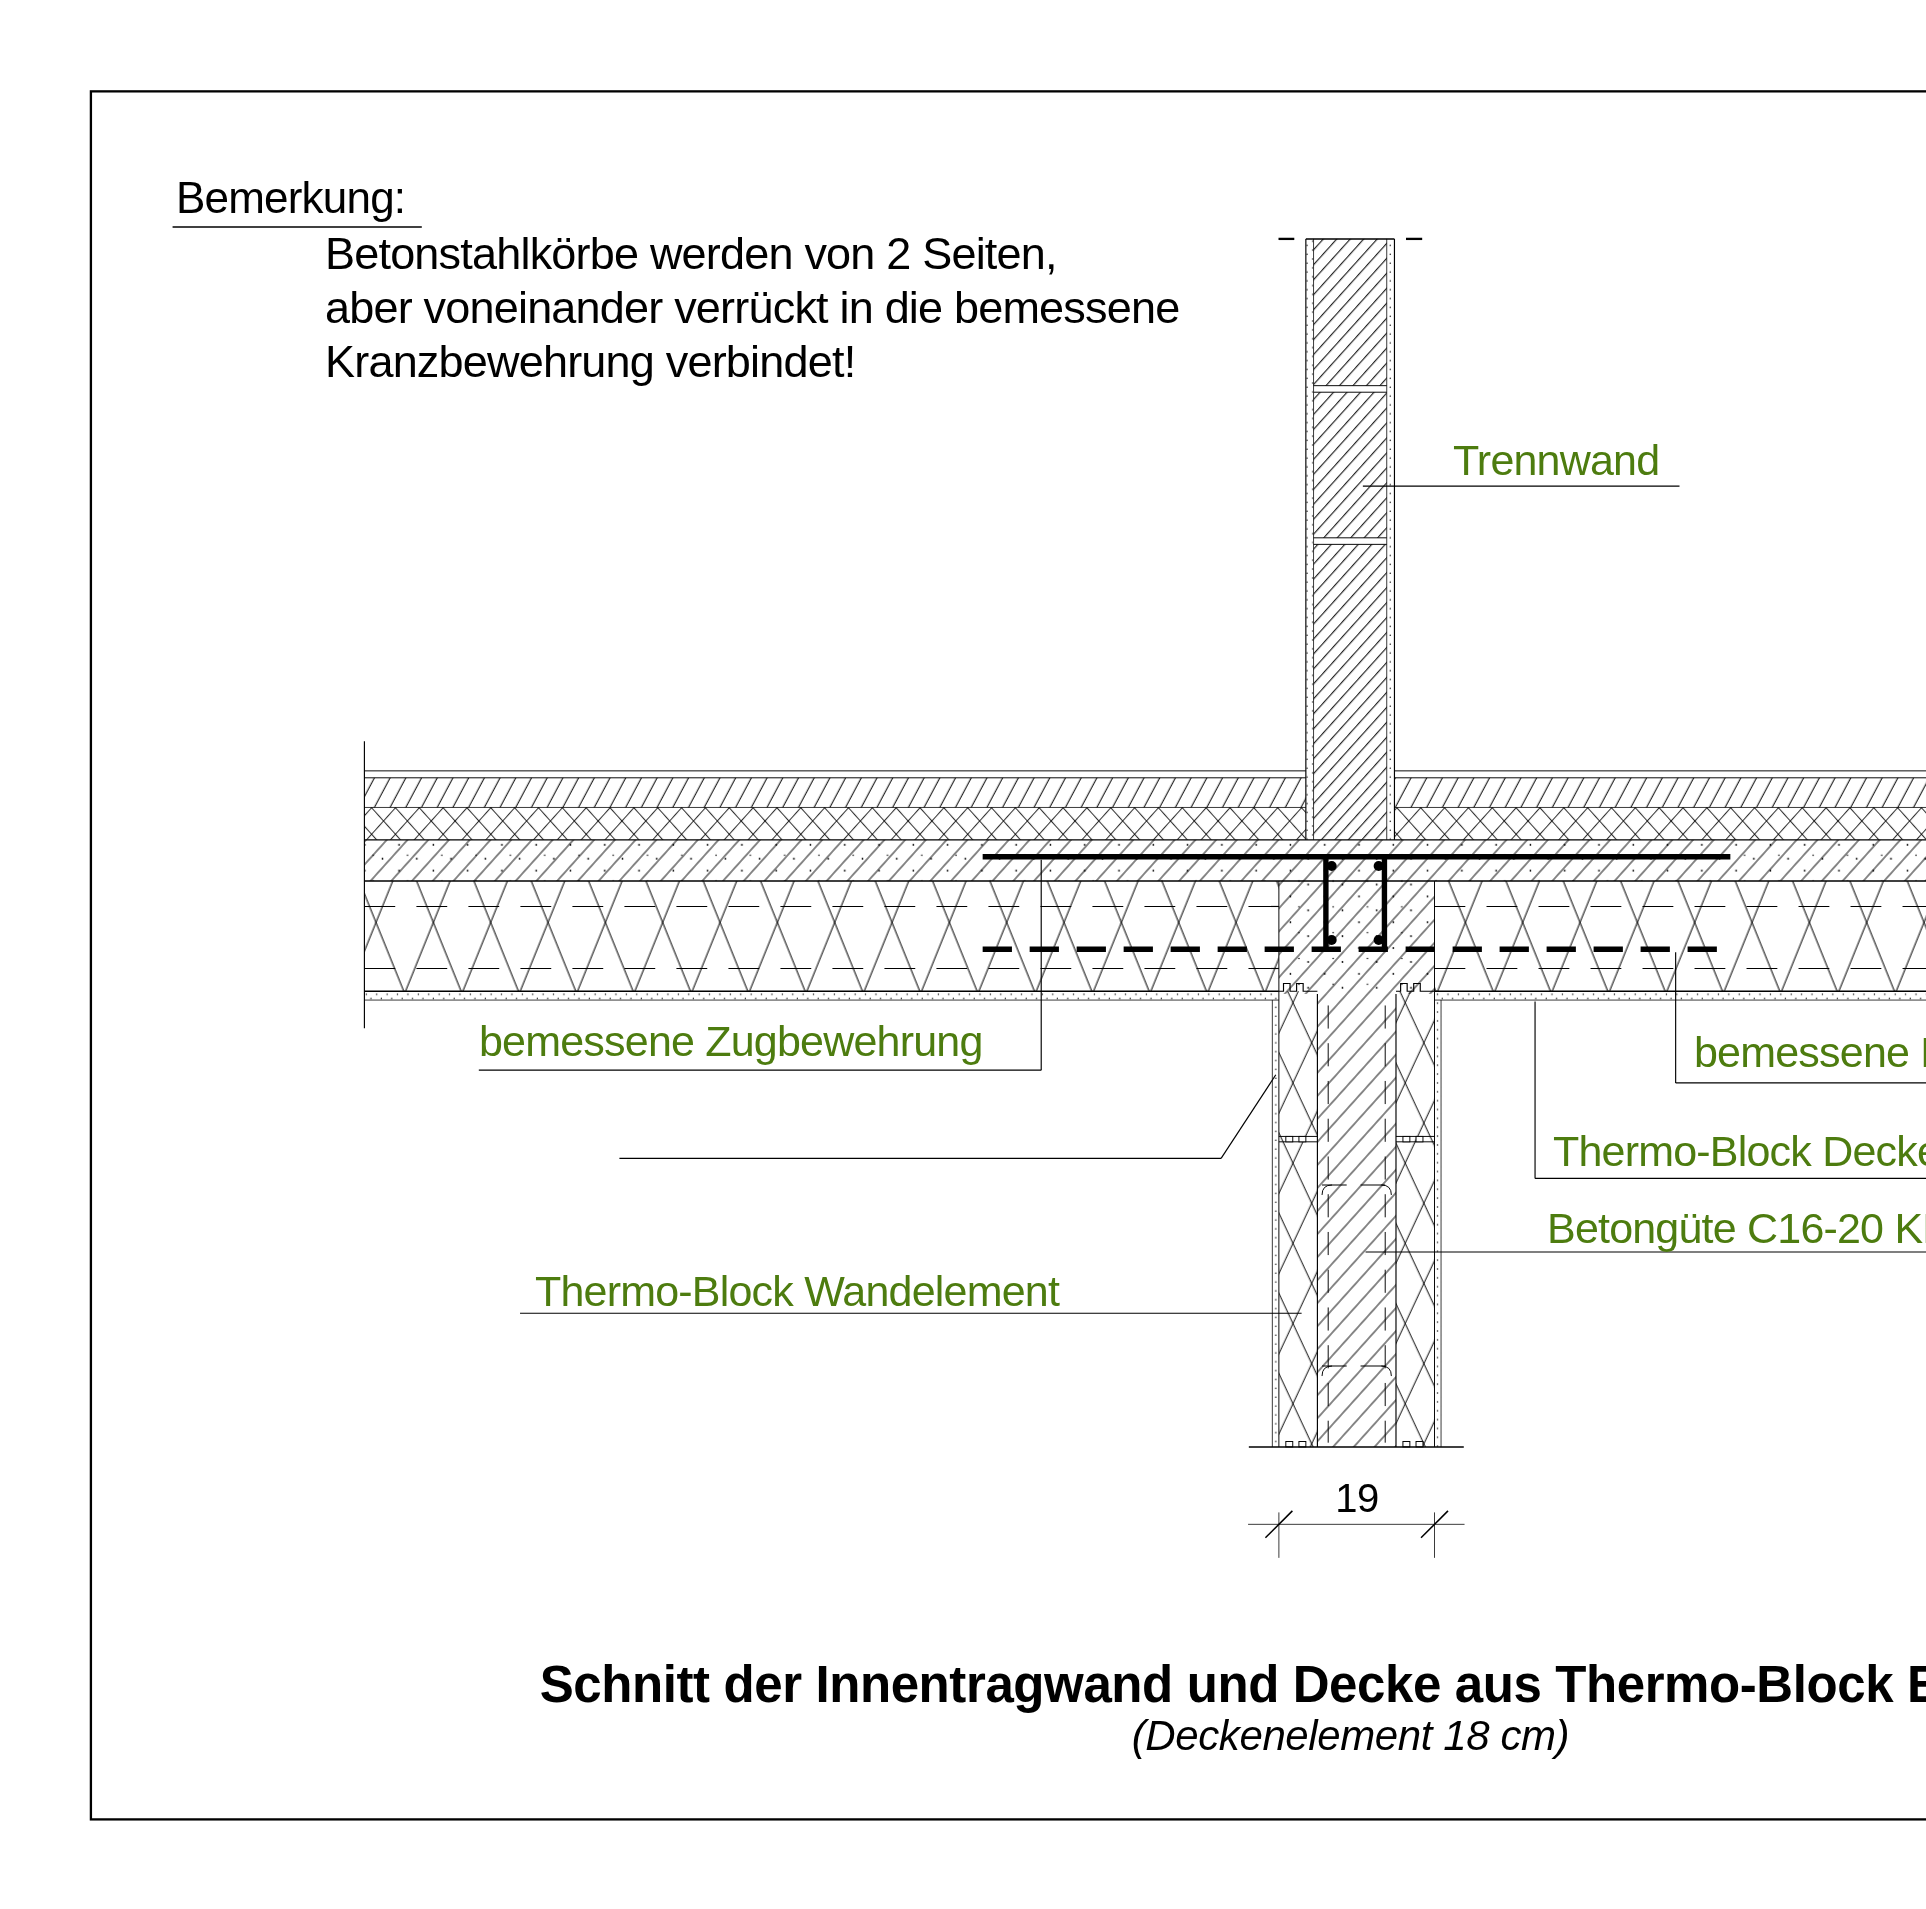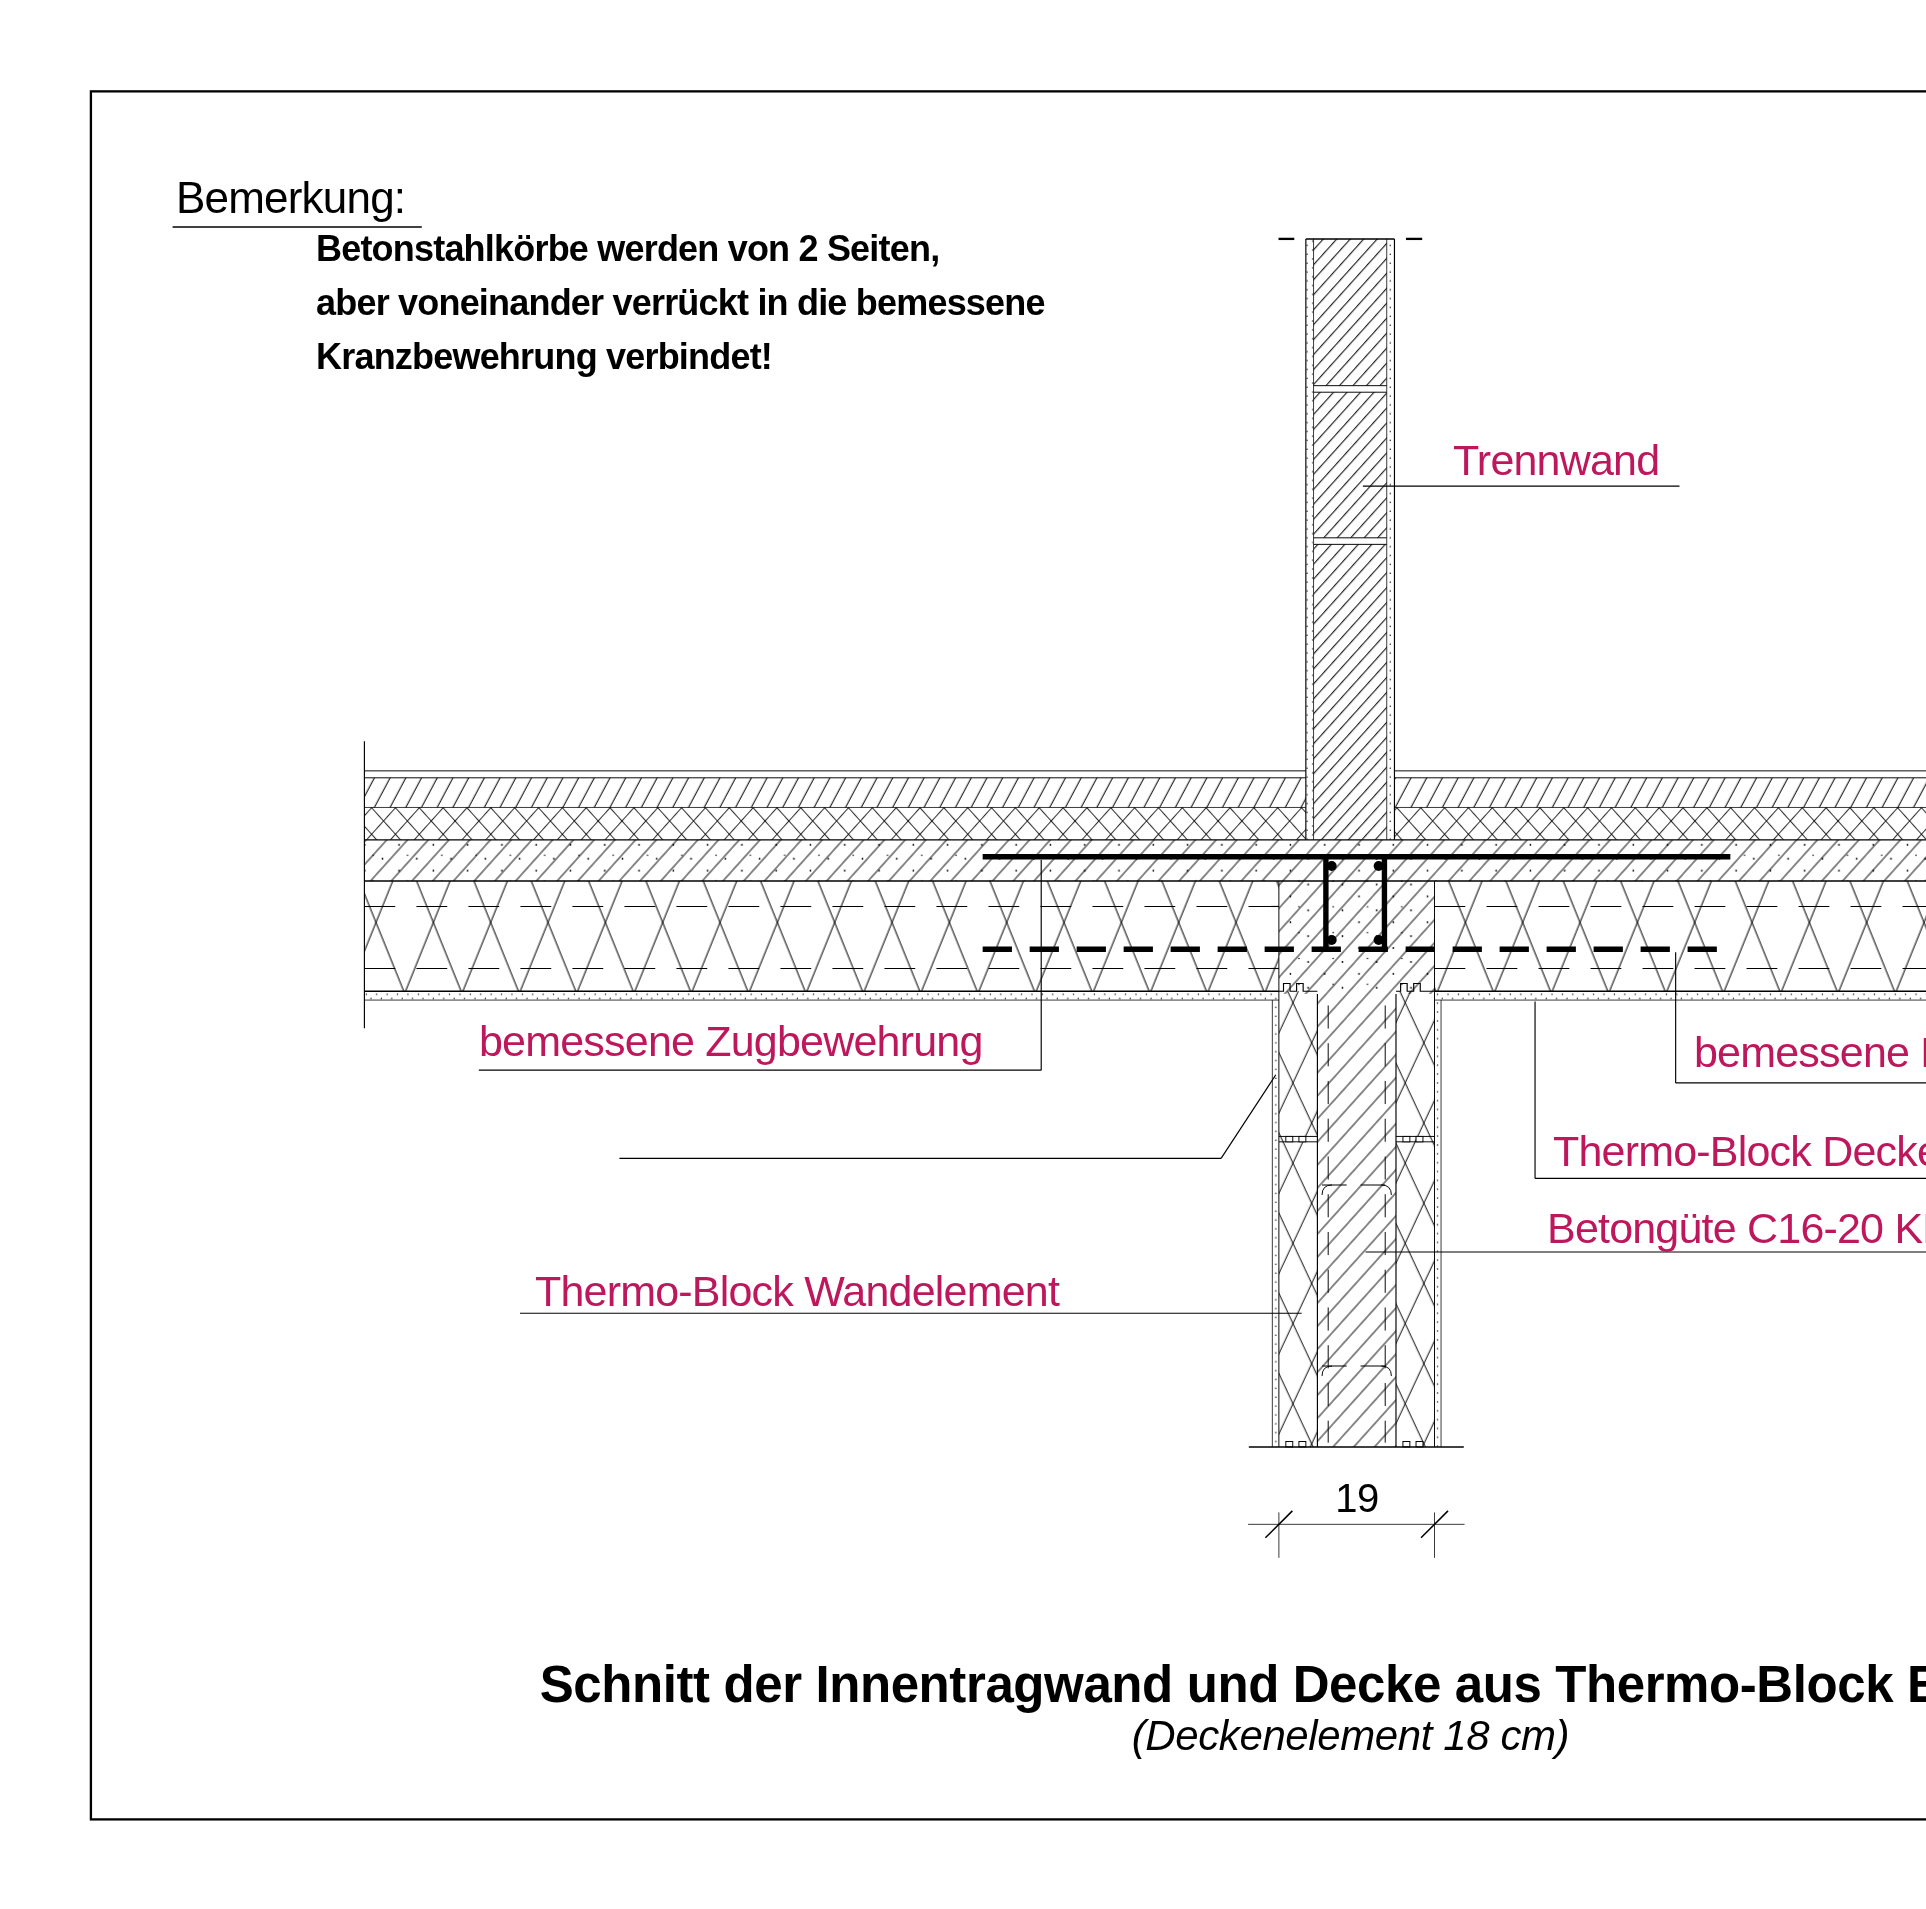--- a/index.html
+++ b/index.html
@@ -1,25 +1,25 @@
 <!DOCTYPE html>
 <html style="font-size:6.2px"><head>
 <meta charset="utf-8">
 <style>
   html,body{margin:0;padding:0;background:#fff;}
   body{width:2703px;height:1910px;position:relative;overflow:hidden;
        font-family:"Liberation Sans",sans-serif;color:#000;}
   .sheet{position:absolute;left:0;top:0;width:2703px;height:1910px;background:#fff;}
   svg.draw{position:absolute;left:0;top:0;width:2703px;height:1910px;}
   .lbl{position:absolute;font-size:43px;line-height:1;white-space:nowrap;
-       letter-spacing:-0.8px;color:#be185d;}
+       letter-spacing:-0.8px;color:#4d7c0f;}
   .note-head{position:absolute;left:176px;top:176px;font-size:44px;line-height:1;
        letter-spacing:-0.8px;white-space:nowrap;}
-  .note-line{position:absolute;left:316px;font-size:36px;line-height:1;
-       letter-spacing:-0.8px;white-space:nowrap;font-weight:bold;}
+  .note-line{position:absolute;left:325px;font-size:45px;line-height:1;
+       letter-spacing:-0.8px;white-space:nowrap;}
   .dim{position:absolute;font-size:40px;line-height:1;letter-spacing:-0.4px;}
   .title-main{position:absolute;left:91px;width:2519px;top:1659px;text-align:center;
        font-size:51px;font-weight:bold;line-height:1;letter-spacing:-0.4px;}
   .title-sub{position:absolute;left:91px;width:2519px;top:1715px;text-align:center;
        font-size:42px;font-style:italic;line-height:1;letter-spacing:-0.4px;}
 </style>
 </head>
 <body>
 
 <div class="sheet">

